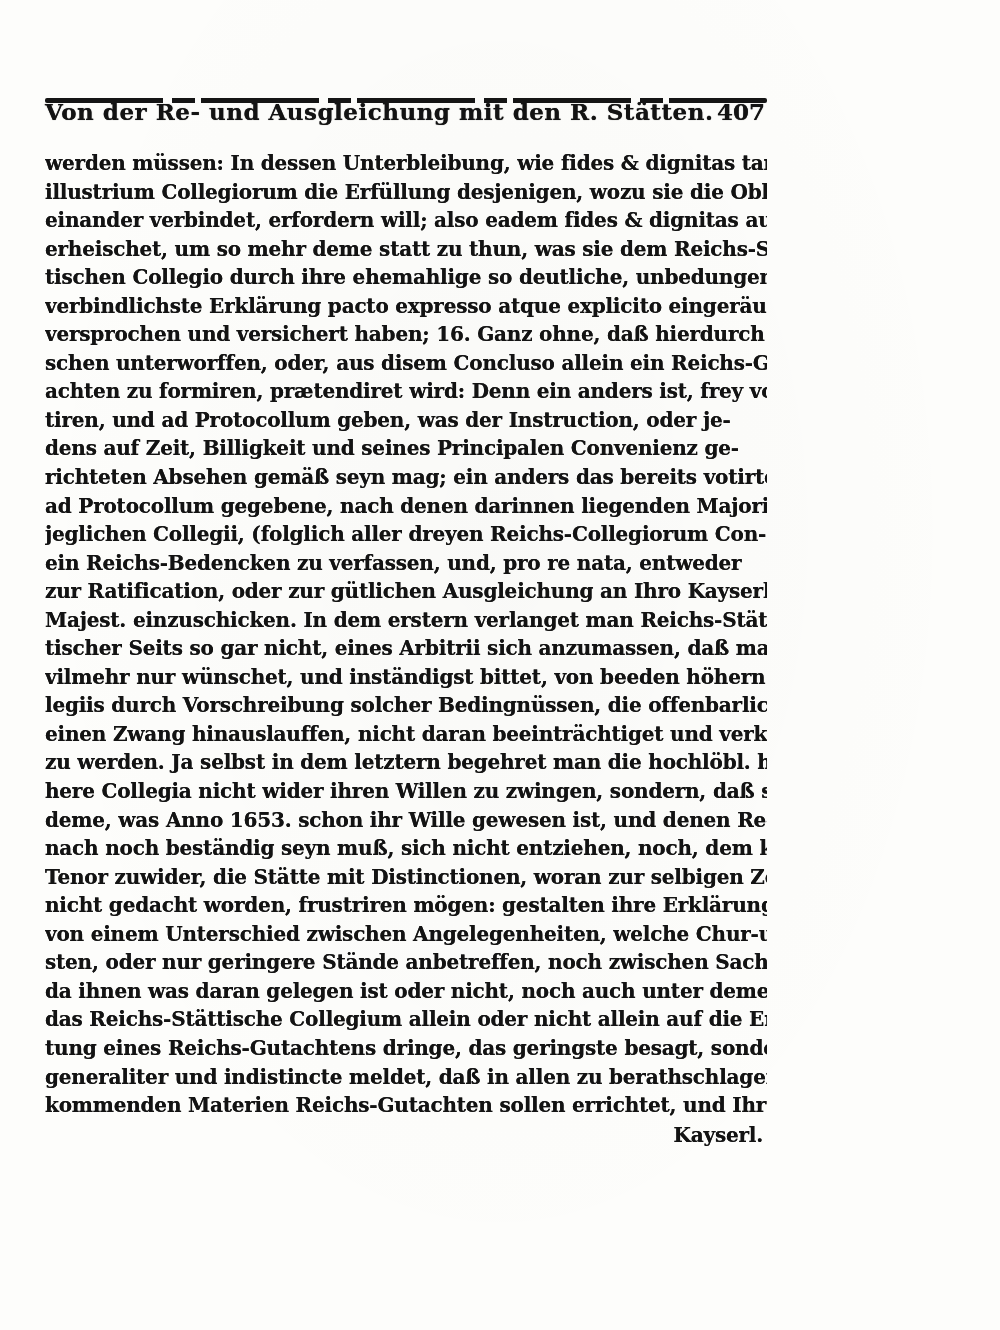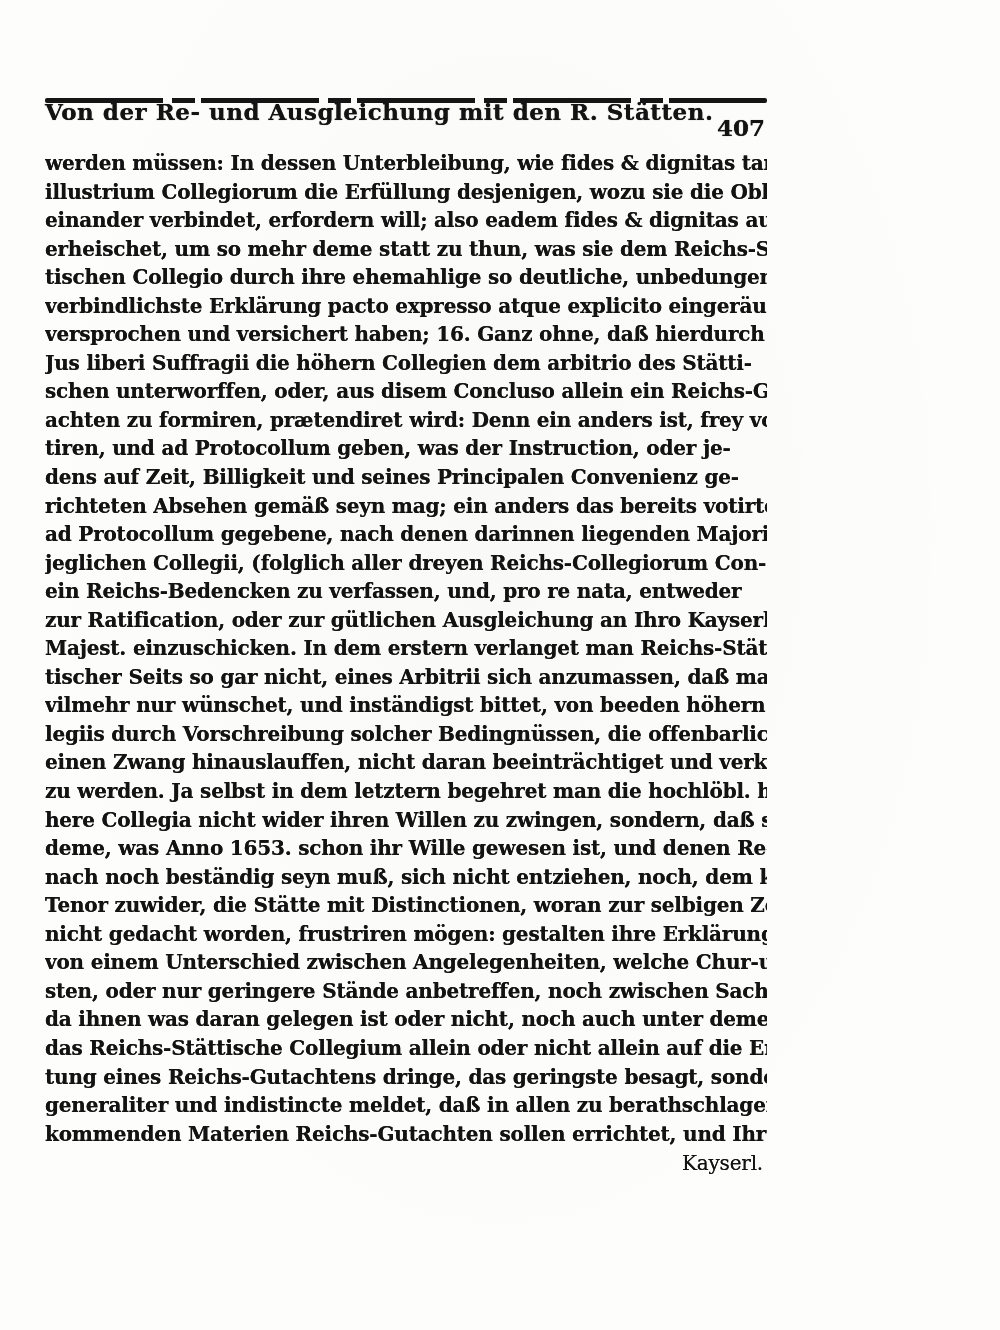--- a/index.html
+++ b/index.html
@@ -46,21 +46,20 @@
     white-space: nowrap;
     text-shadow: 0 0 0.7px rgba(0,0,0,0.85);
   }
   .head-pagenum {
     position: absolute;
     right: 2px;
     top: 0;
     font-size: 23px;
     font-weight: bold;
     text-shadow: 0 0 0.7px rgba(0,0,0,0.85);
-    margin-top: 16px;
   }
   .head-rule {
     position: relative;
     margin-top: 40px;
     height: 5px;
     background: repeating-linear-gradient(
       90deg,
       #151515 0px, #151515 118px,
       rgba(0,0,0,0) 118px, rgba(0,0,0,0) 127px,
       #151515 127px, #151515 150px,
@@ -81,21 +80,21 @@
     text-align-last: justify;
     letter-spacing: -0.2px;
     text-shadow: 0 0 0.6px rgba(0,0,0,0.8);
     overflow: hidden;
   }
   
   .text-line::after { content: ""; display: inline-block; width: 100%; }
   .text-line { display: block; }
   .catchword-line {
     font-size: 20px;
-    font-weight: normal;
+    font-weight: bold;
     line-height: 30px;
     text-align: right;
     padding-right: 4px;
     letter-spacing: -0.2px;
     text-shadow: 0 0 0.6px rgba(0,0,0,0.8);
   }
 </style>
 </head>
 <body>
 
@@ -109,21 +108,20 @@
     </div>
 
     <div class="body-lines" id="body-lines">
         <div class="text-line">werden müssen: In dessen Unterbleibung, wie fides &amp; dignitas tam</div>
         <div class="text-line">illustrium Collegiorum die Erfüllung desjenigen, wozu sie die Obli-</div>
         <div class="text-line">einander verbindet, erfordern will; also eadem fides &amp; dignitas auch</div>
         <div class="text-line">erheischet, um so mehr deme statt zu thun, was sie dem Reichs-Stät-</div>
         <div class="text-line">tischen Collegio durch ihre ehemahlige so deutliche, unbedungene und</div>
         <div class="text-line">verbindlichste Erklärung pacto expresso atque explicito eingeräumet,</div>
         <div class="text-line">versprochen und versichert haben; 16. Ganz ohne, daß hierdurch das</div>
-        <div class="text-line">Jus liberi Suffragii die höhern Collegien dem arbitrio des Stätti-</div>
         <div class="text-line">schen unterworffen, oder, aus disem Concluso allein ein Reichs-Gut-</div>
         <div class="text-line">achten zu formiren, prætendiret wird: Denn ein anders ist, frey vo-</div>
         <div class="text-line">tiren, und ad Protocollum geben, was der Instruction, oder je-</div>
         <div class="text-line">dens auf Zeit, Billigkeit und seines Principalen Convenienz ge-</div>
         <div class="text-line">richteten Absehen gemäß seyn mag; ein anders das bereits votirte und</div>
         <div class="text-line">ad Protocollum gegebene, nach denen darinnen liegenden Majoribus</div>
         <div class="text-line">jeglichen Collegii, (folglich aller dreyen Reichs-Collegiorum Con-</div>
         <div class="text-line">ein Reichs-Bedencken zu verfassen, und, pro re nata, entweder</div>
         <div class="text-line">zur Ratification, oder zur gütlichen Ausgleichung an Ihro Kayserl.</div>
         <div class="text-line">Majest. einzuschicken. In dem erstern verlanget man Reichs-Stät-</div>

